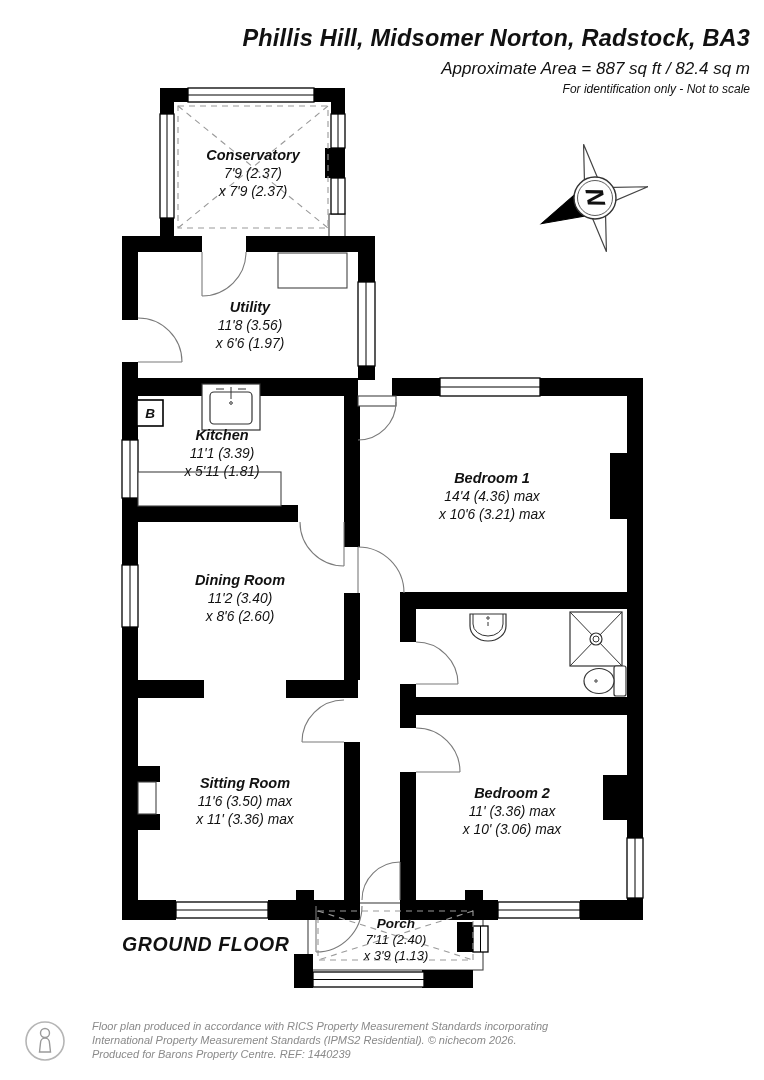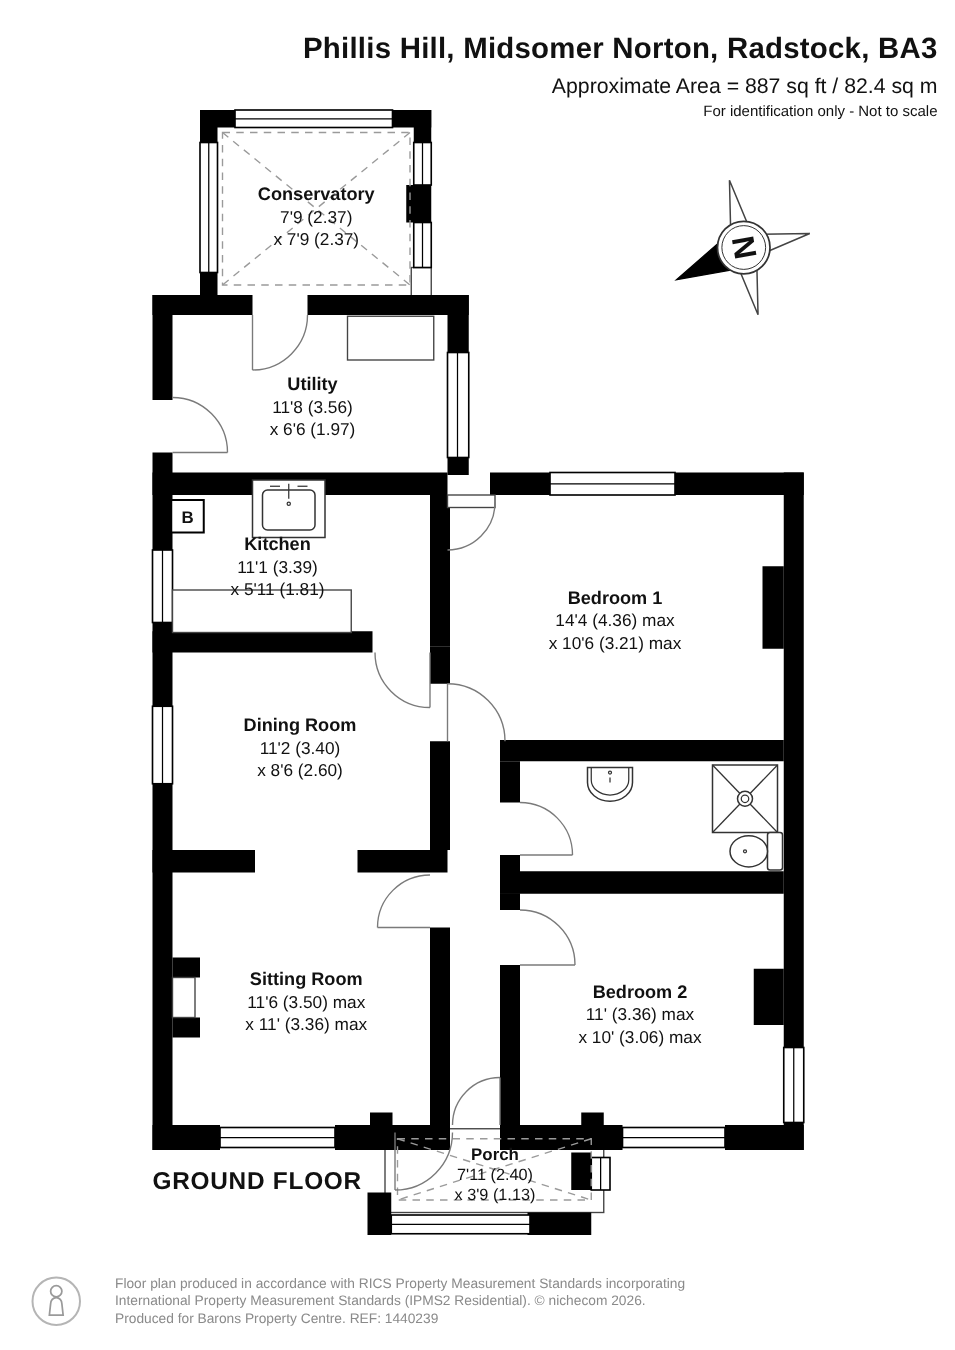--- a/index.html
+++ b/index.html
@@ -1,17 +1,17 @@
 <!DOCTYPE html>
 <html><head>
 <meta charset="utf-8">
 <style>
   html,body{margin:0;padding:0;background:#ffffff;}
   body{width:764px;height:1080px;overflow:hidden;font-family:"Liberation Sans",sans-serif;position:relative;}
-  #plan-wrap{position:absolute;inset:0;}
+  #plan-wrap{position:absolute;inset:0;font-style:italic;}
   svg{display:block;}
   text{fill:#111;}
   .title-text{font-weight:bold;font-size:23.5px;letter-spacing:0.2px;}
   .area-text{font-size:17px;}
   .note-text{font-size:12px;}
   .room-name{font-weight:bold;font-size:14.5px;}
   .room-dim{font-size:13.8px;}
   .porch-name{font-weight:bold;font-size:13.5px;}
   .porch-dim{font-size:13px;}
   .floor-label{font-weight:bold;font-size:19.5px;letter-spacing:0.6px;}

